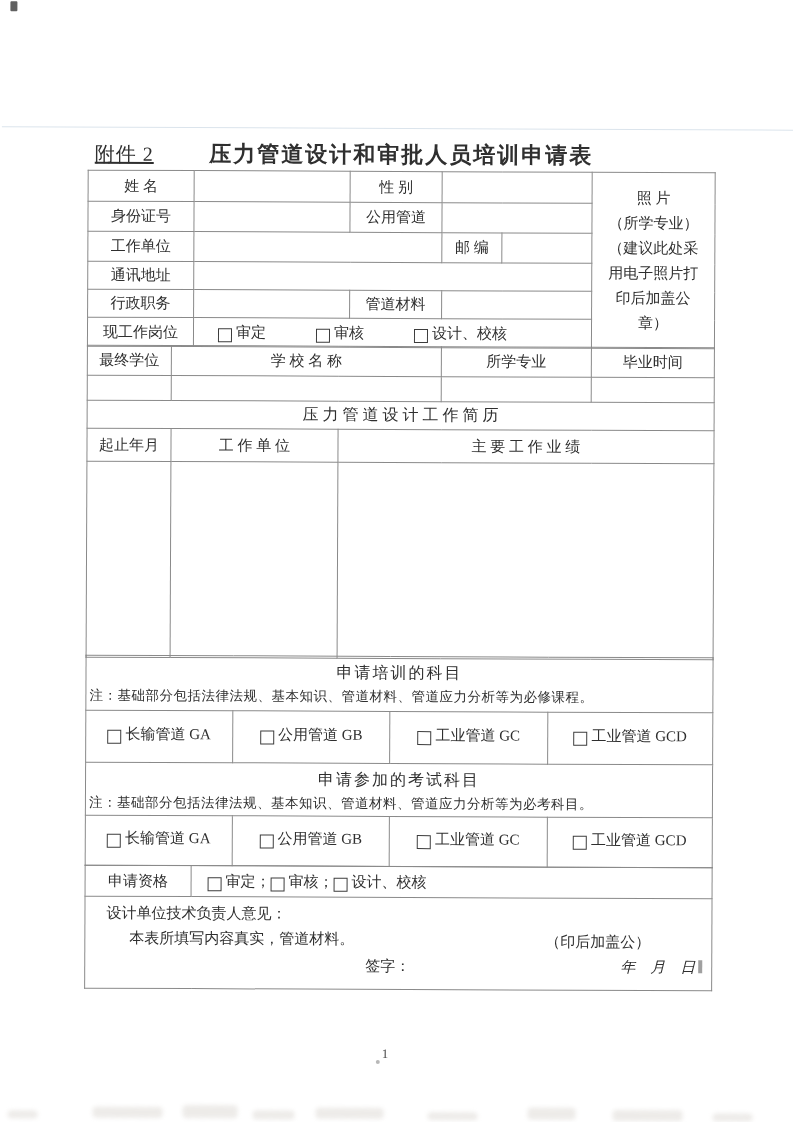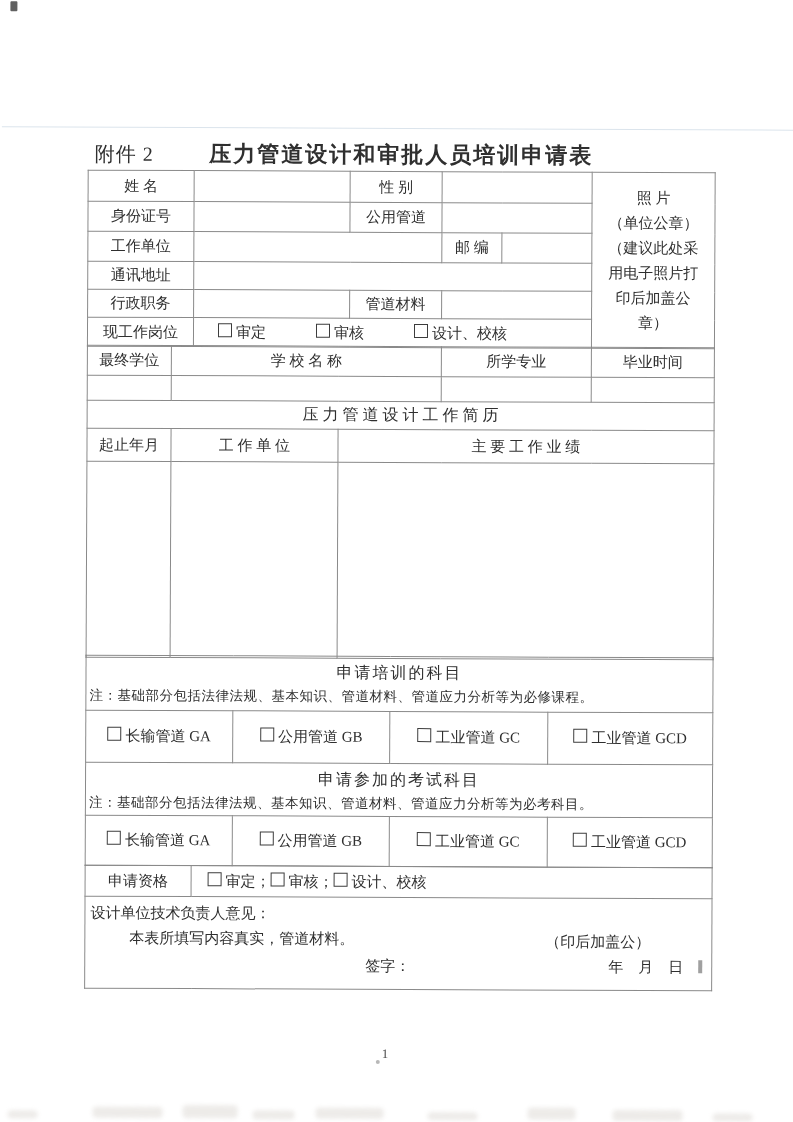--- a/index.html
+++ b/index.html
@@ -1,44 +1,44 @@
 <!DOCTYPE html>
 <html><head>
 <meta charset="utf-8">
 <style>
   html,body{margin:0;padding:0;}
   body{width:793px;height:1122px;background:#ffffff;position:relative;overflow:hidden;
        font-family:"Liberation Serif","DejaVu Serif",serif;color:#2f2f2f;}
   .sheet{position:absolute;inset:0;transform:rotate(0.25deg);transform-origin:400px 560px;}
   .faint-line{position:absolute;left:0;top:128px;width:793px;height:1px;background:#dbe4ec;}
-  .attachment{position:absolute;left:93px;top:142px;font-size:20px;letter-spacing:1px;}
+  .attachment{position:absolute;left:93px;top:142px;font-size:20px;letter-spacing:1px;text-decoration:underline;}
   .doc-title{position:absolute;left:86px;top:140px;width:627px;text-align:center;
              font-family:"Liberation Sans","DejaVu Sans",sans-serif;font-weight:bold;
              font-size:22px;letter-spacing:2px;}
   table.grid{border-collapse:collapse;position:absolute;left:86px;table-layout:fixed;width:627px;}
   table.grid td{border:1px solid #8a8a8a;font-size:15px;padding:0;vertical-align:middle;overflow:hidden;}
   td.lab{text-align:center;}
   td.val{background:transparent;}
   .cb{display:inline-block;width:12px;height:12px;border:1px solid #3c3c3c;
       vertical-align:-1px;margin-right:4px;flex:none;}
   .optflex{display:flex;align-items:center;padding-left:24px;gap:50px;}
-  .optitem{display:inline-flex;align-items:flex-start;white-space:nowrap;}
+  .optitem{display:inline-flex;align-items:flex-end;white-space:nowrap;}
   .photo-cell{text-align:center;}
   .photo-inner{display:flex;flex-direction:column;justify-content:center;align-items:center;
                height:100%;line-height:25px;font-size:15px;}
   .sec-head{text-align:center;font-size:16px;letter-spacing:2px;padding-top:6px;}
   .sec-note{font-size:13.5px;text-align:left;padding:4px 2px 0 3px;letter-spacing:0.5px;}
   td.optcell{text-align:center;}
   .qualrow{display:flex;align-items:center;padding-left:16px;}
   .opinion-cell{position:relative;}
-  .op-title{position:absolute;left:5px;top:7px;}
+  .op-title{position:absolute;left:21px;top:7px;}
   .op-body{position:absolute;left:44px;top:32px;}
   .op-seal{position:absolute;left:460px;top:34px;}
   .op-sign{position:absolute;left:280px;top:59px;}
-  .op-date{position:absolute;right:28px;top:59px;white-space:pre;}
+  .op-date{position:absolute;right:16px;top:59px;white-space:pre;font-style:italic;}
   .page-num{position:absolute;left:384px;top:1046px;font-size:13px;color:#4a4a4a;}
   .mark-tl{position:absolute;left:8px;top:3px;width:7px;height:10px;background:#616161;border-radius:1px;}
   .mark-r{position:absolute;left:700px;top:959px;width:4px;height:13px;background:#8f8f8f;opacity:.85;}
   .smudge{position:absolute;background:#dcd8d3;filter:blur(2px);opacity:.5;border-radius:4px;}
   .dot{position:absolute;width:4px;height:4px;background:#9a9a9a;opacity:.7;border-radius:2px;}
   .hist-tall td{height:195px;}
 </style>
 </head>
 <body>
 
@@ -61,21 +61,21 @@
       </colgroup>
     <tbody>
         <tr style="height:31px">
       <td class="lab">姓  名</td>
       <td class="val"></td>
       <td class="lab">性  别</td>
       <td class="val" colspan="2"></td>
       <td class="photo-cell" rowspan="6">
         <div class="photo-inner">
           <div>照 片</div>
-          <div>（单位公章）</div>
+          <div>（所学专业）</div>
           <div>（建议此处采</div>
           <div>用电子照片打</div>
           <div>印后加盖公</div>
           <div>章）</div>
         </div>
       </td>
     </tr>
     <tr style="height:30px">
       <td class="lab">身份证号</td>
       <td class="val"></td>

